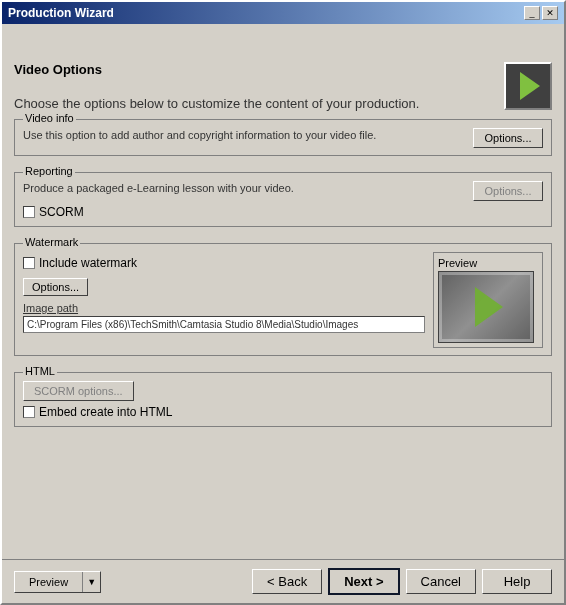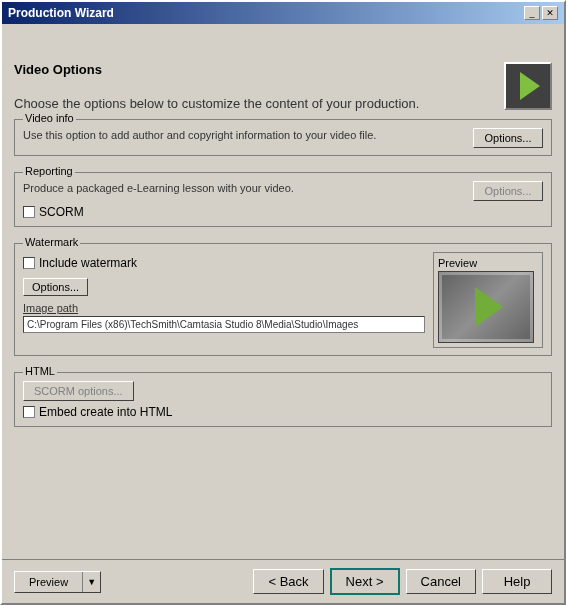--- a/index.html
+++ b/index.html
@@ -296,21 +296,22 @@
       border-top-color: #ffffff;
       border-left-color: #ffffff;
       border-bottom-color: #404040;
       border-right-color: #404040;
       padding: 4px 14px;
       font-size: 13px;
       cursor: pointer;
       min-width: 70px;
     }
     .nav-btn.default-btn {
-      border: 2px solid #0f766e;
+      border: 2px solid #0f172a;
+      font-weight: bold;
     }
   </style>
 </head>
 <body>
 
 <div class="window">
 
   <div class="title-bar">
     <span class="title-bar-text">Production Wizard</span>
     <div class="title-bar-buttons">

